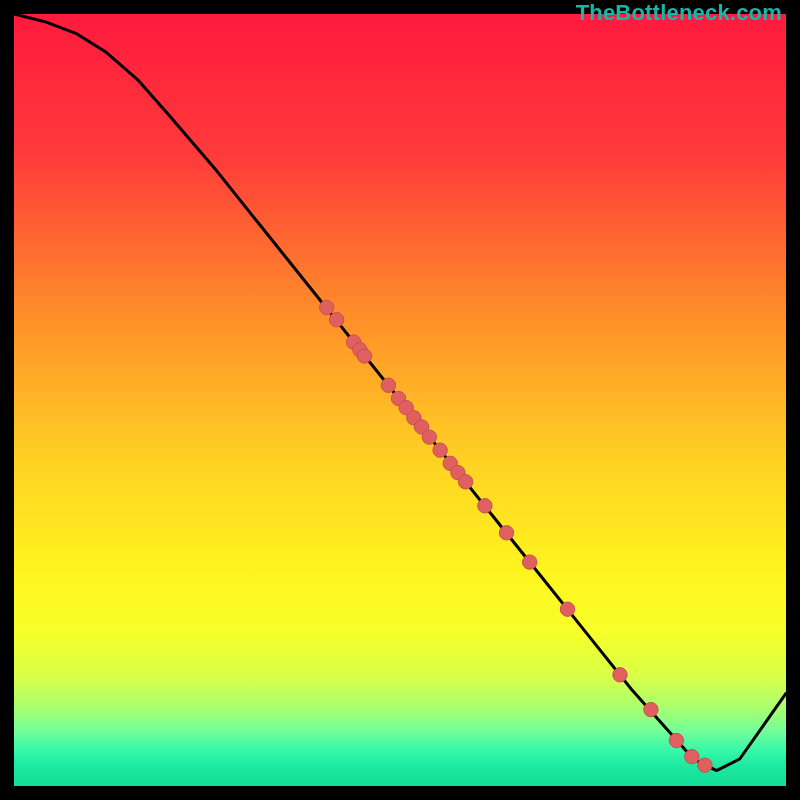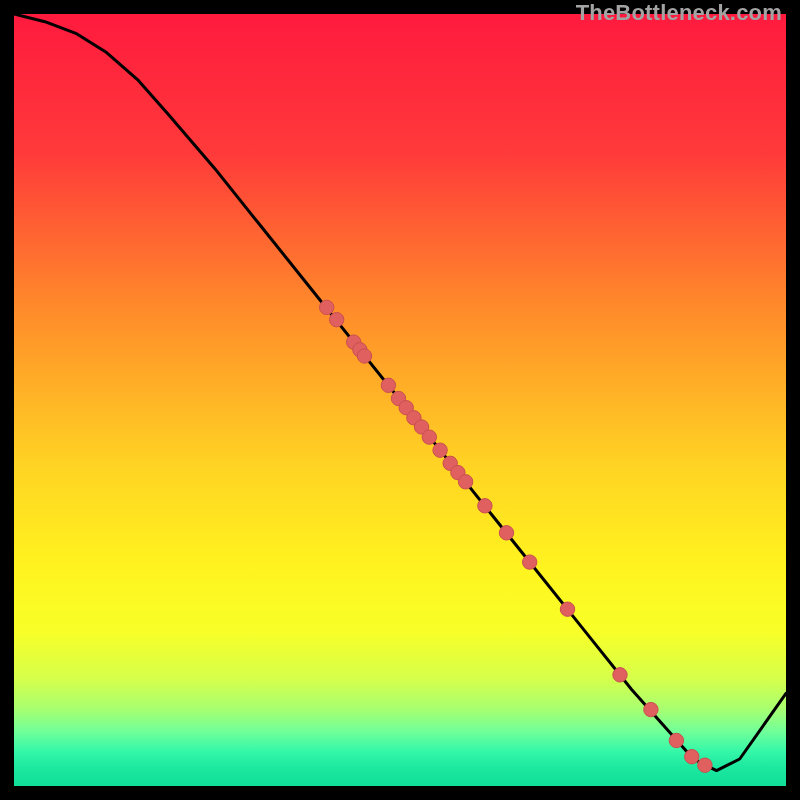--- a/index.html
+++ b/index.html
@@ -25,21 +25,21 @@
     width: 772px;
     height: 772px;
   }
   .watermark {
     position: absolute;
     top: 0px;
     right: 18px;
     font-family: Arial, Helvetica, sans-serif;
     font-size: 22px;
     font-weight: 600;
-    color: #a3a3a3;
+    color: #14b8a6;
     letter-spacing: 0.2px;
   }
   svg { display: block; }
 </style>
 </head>
 <body>
 
 <div class="frame">
   <svg class="plot" viewBox="0 0 772 772">
     <defs>

